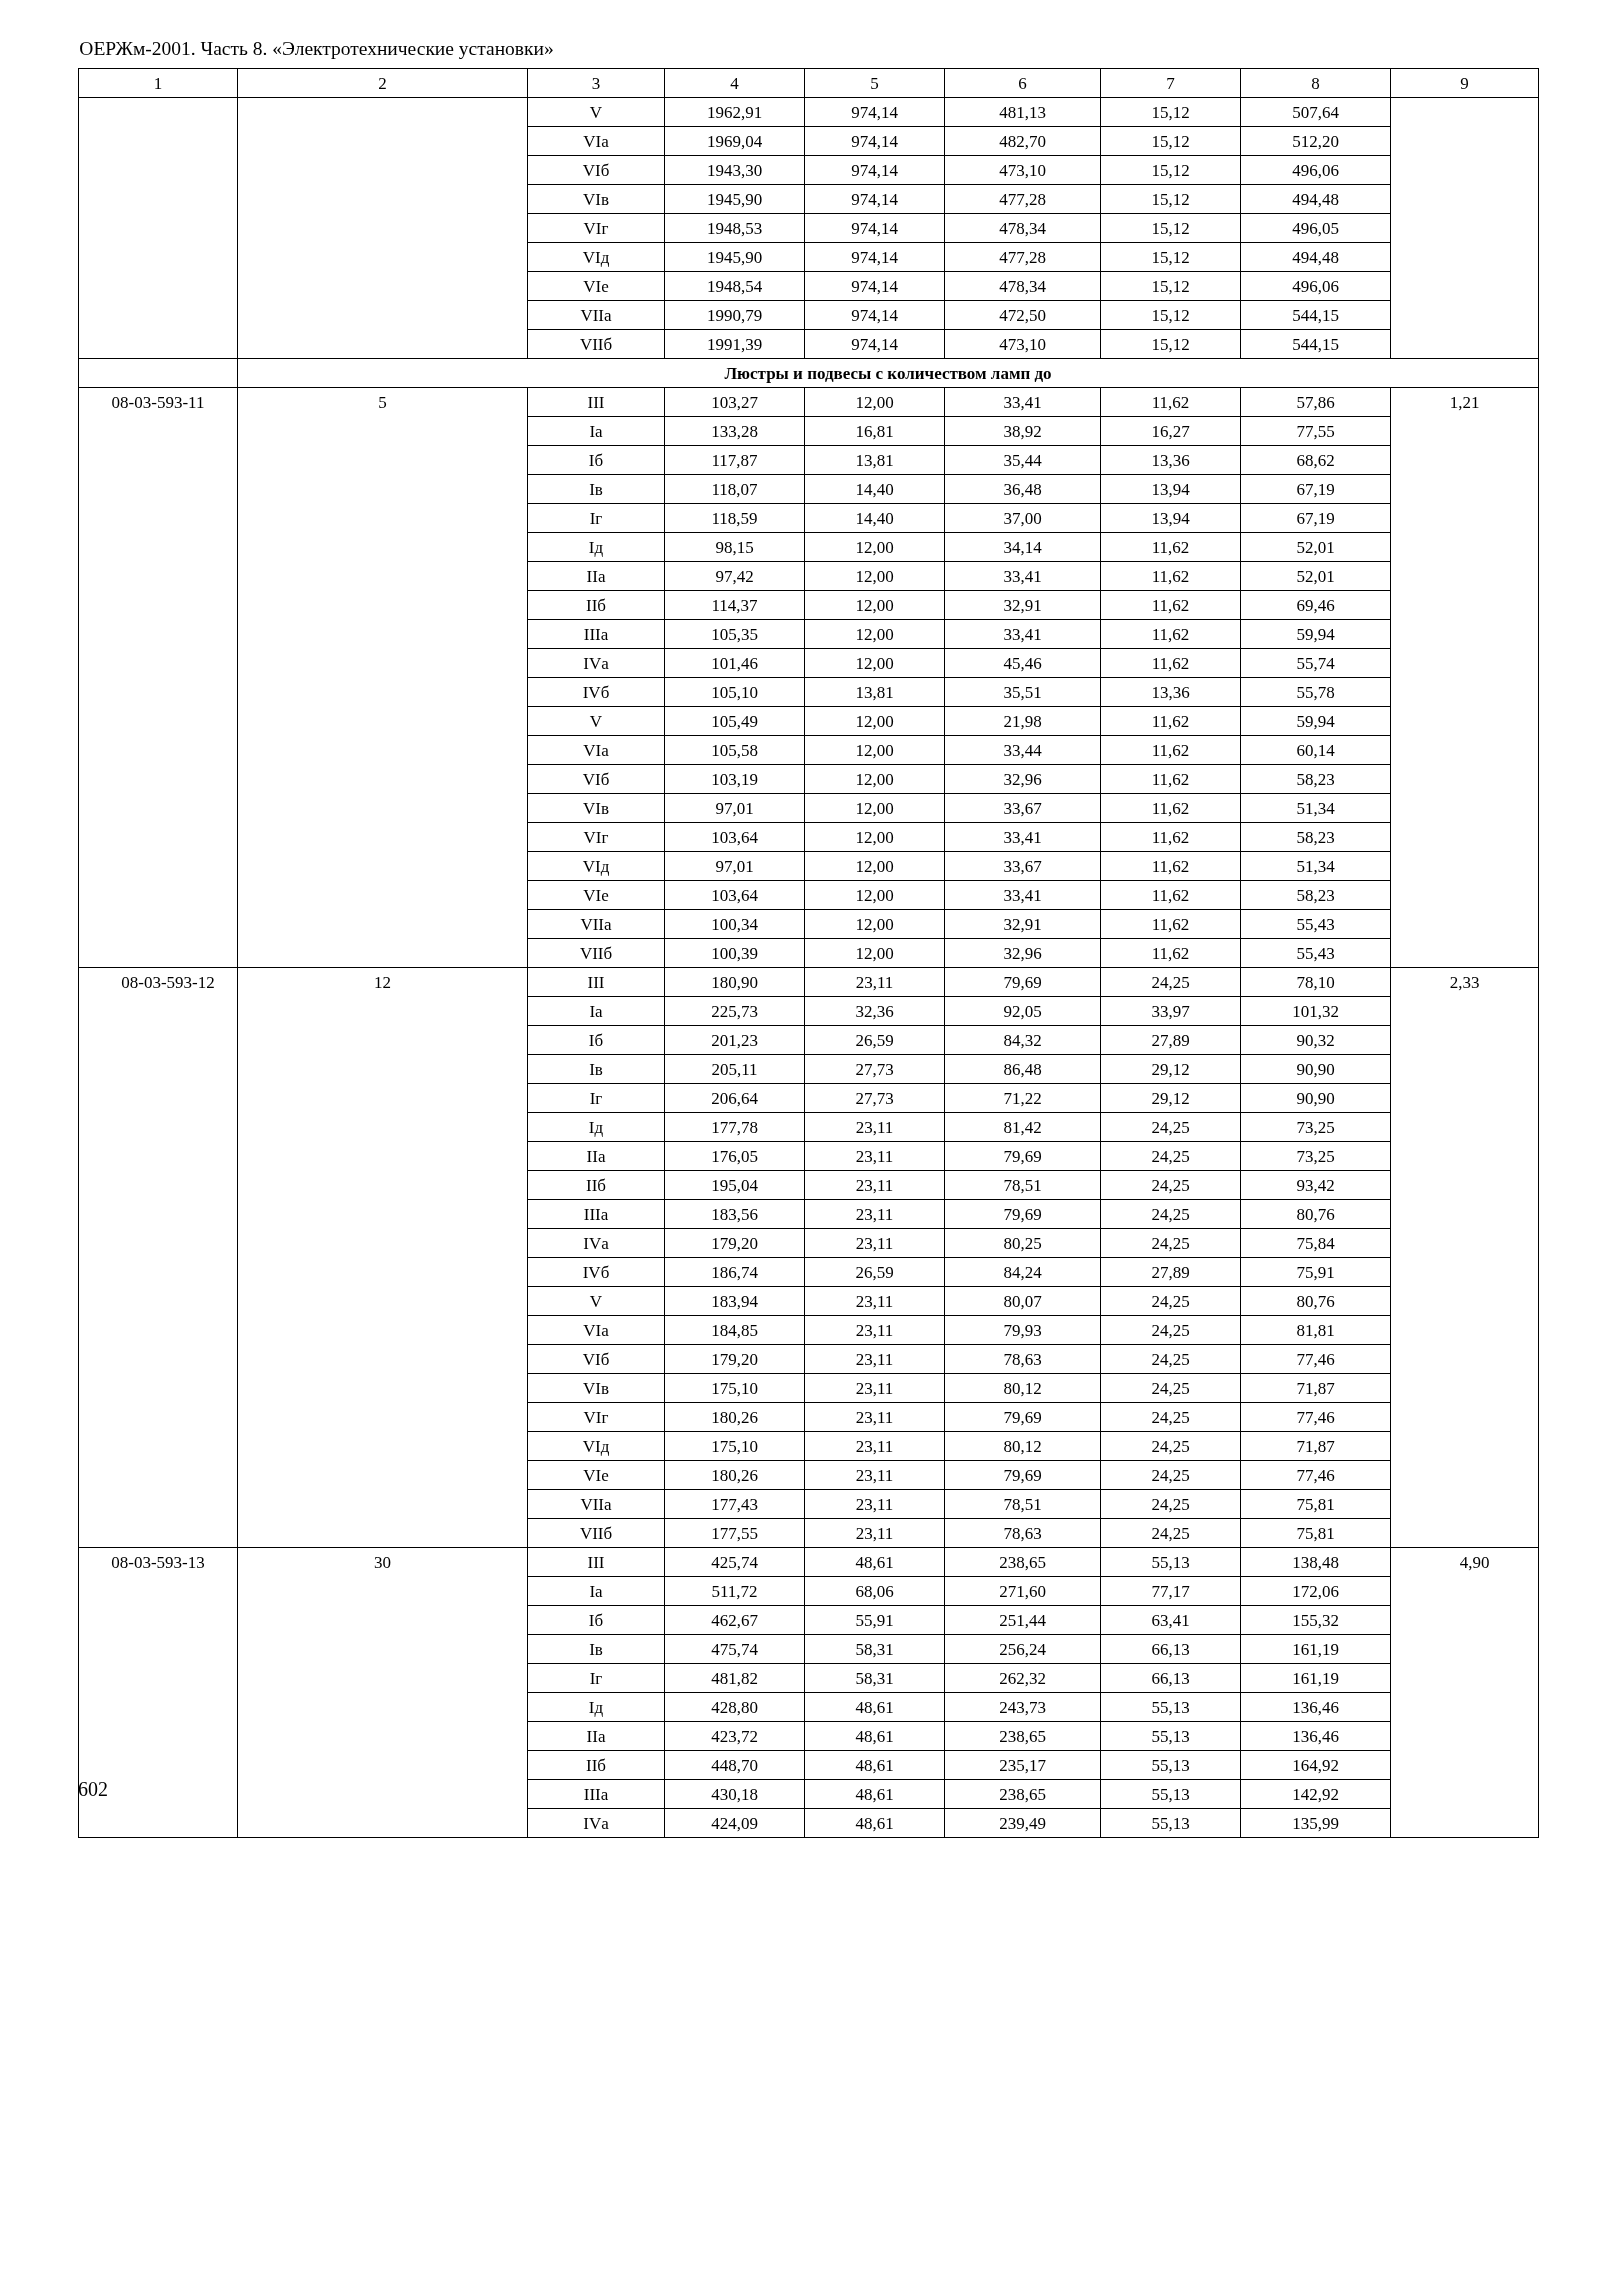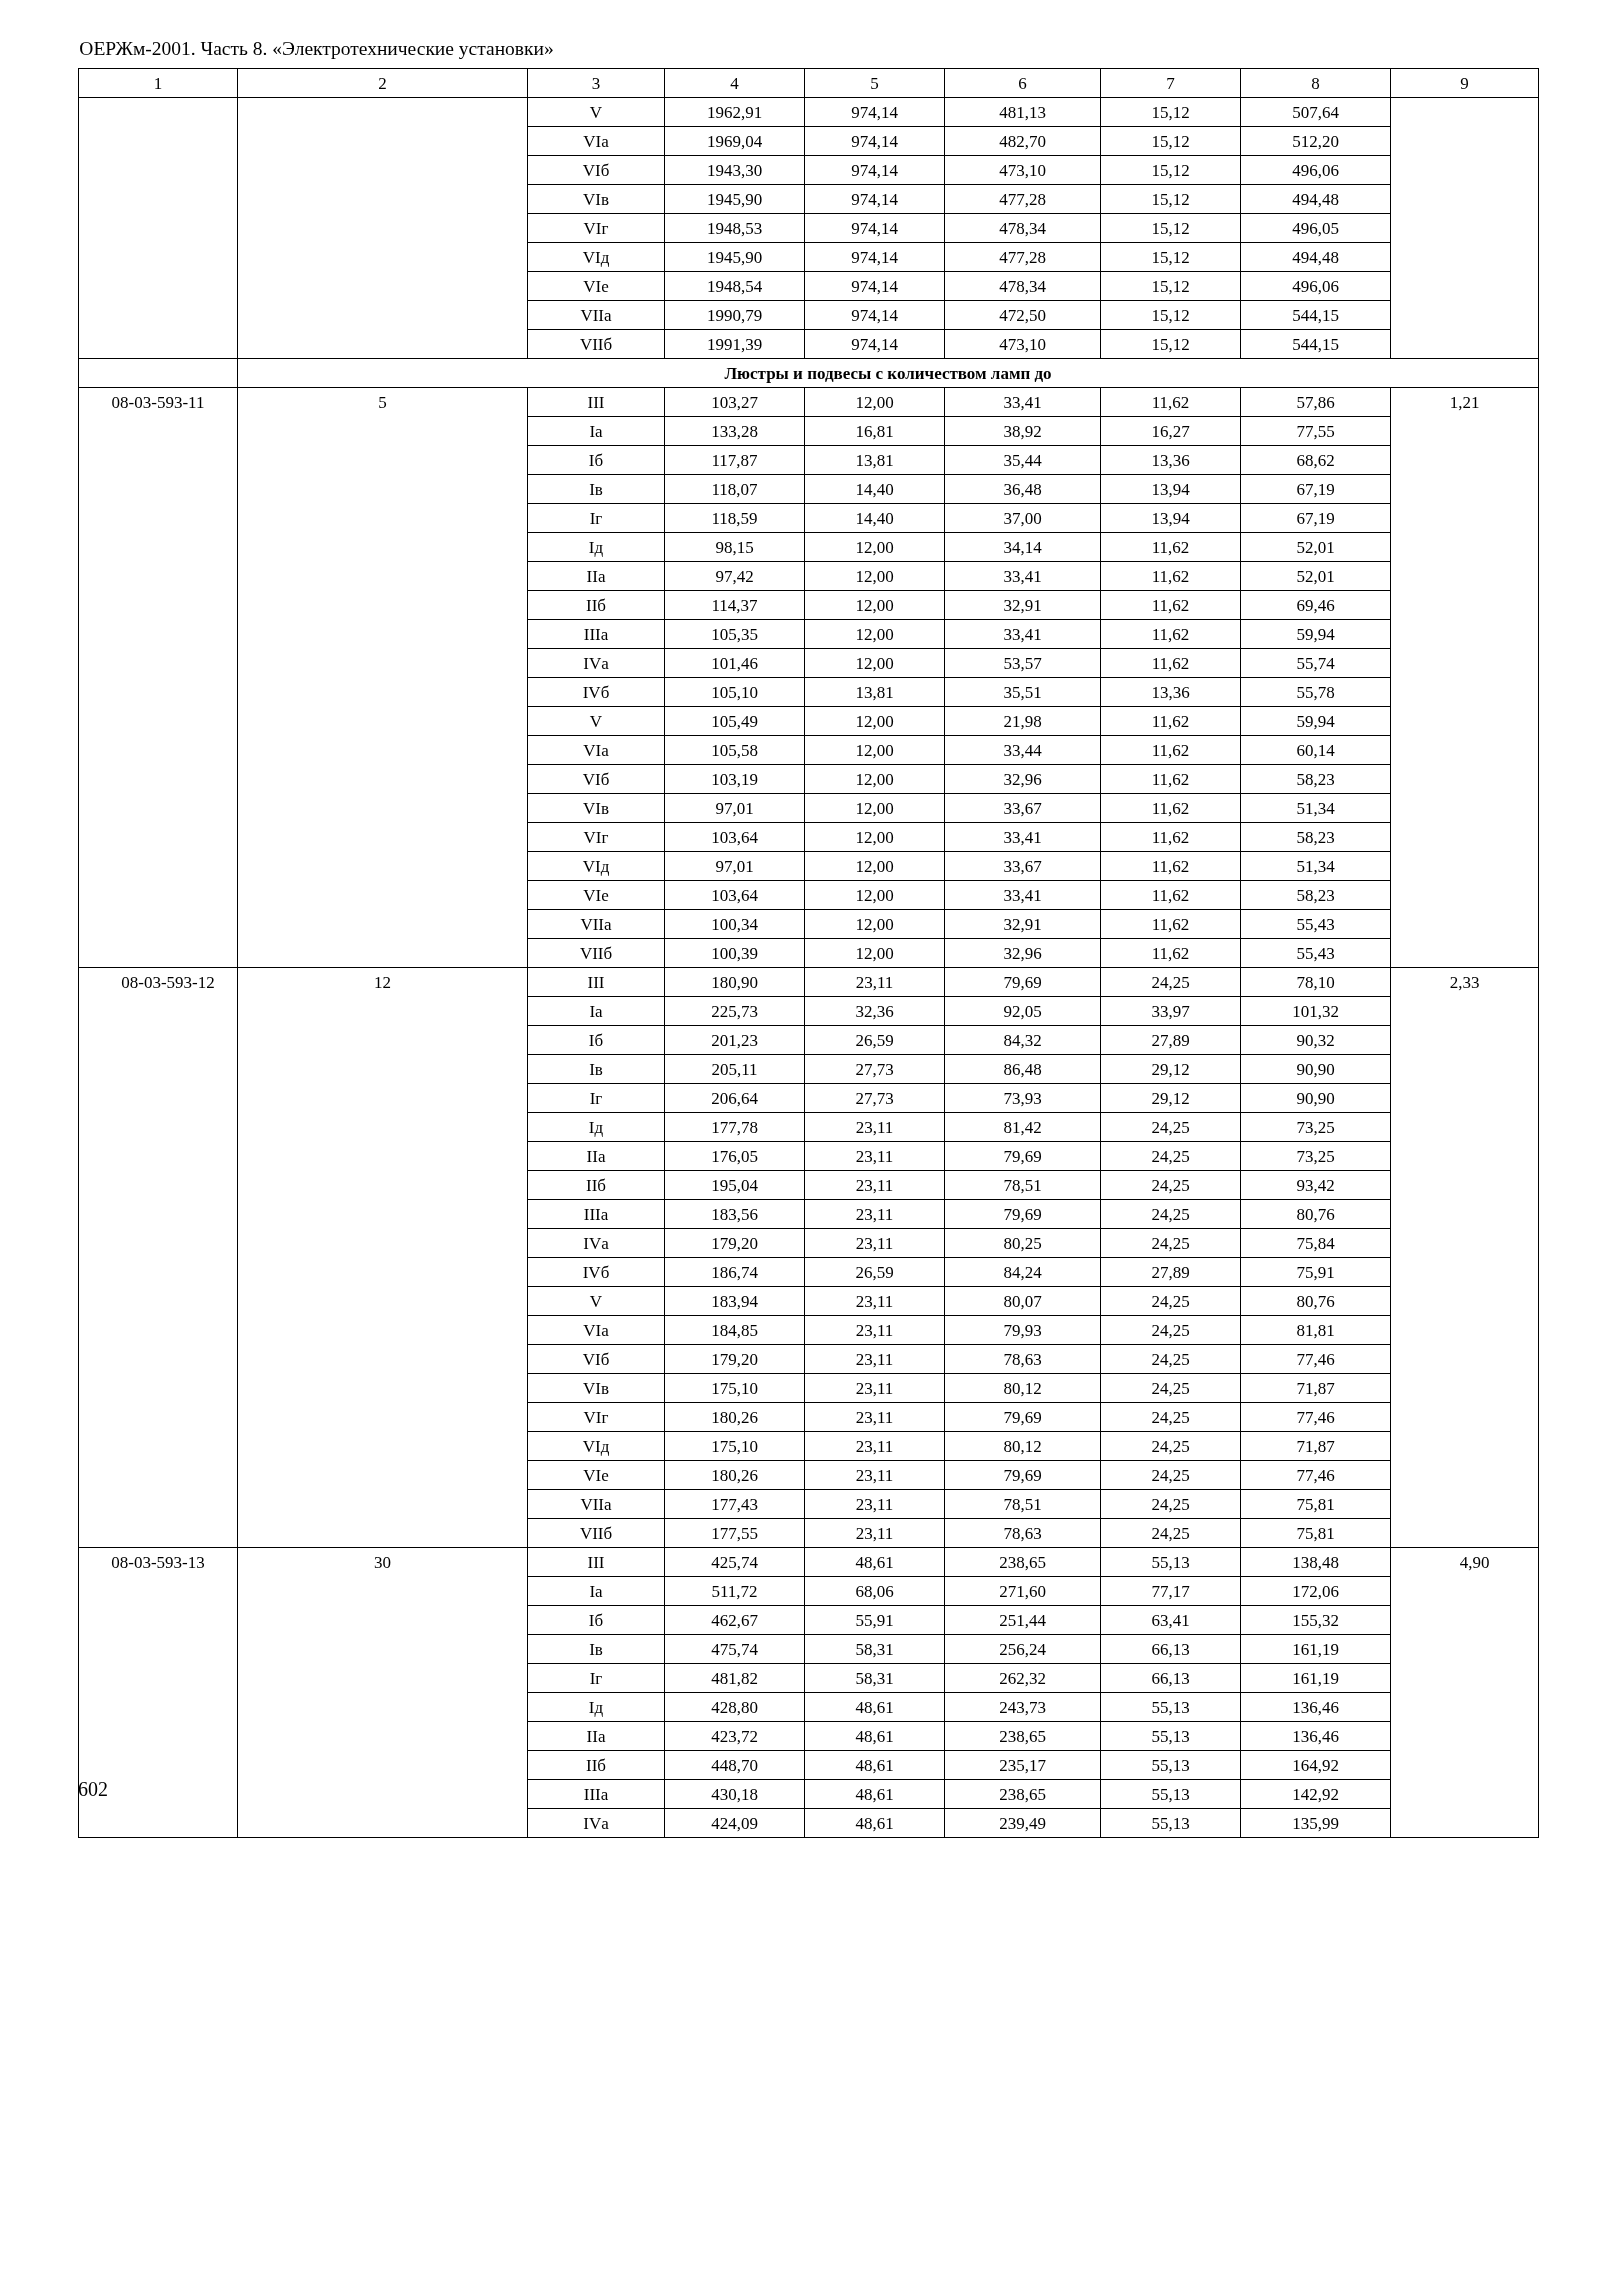--- a/index.html
+++ b/index.html
@@ -260,21 +260,21 @@
           <td>105,35</td>
           <td>12,00</td>
           <td>33,41</td>
           <td>11,62</td>
           <td>59,94</td>
         </tr>
         <tr>
           <td>IVа</td>
           <td>101,46</td>
           <td>12,00</td>
-          <td>53,57</td>
+          <td>45,46</td>
           <td>11,62</td>
           <td>55,74</td>
         </tr>
         <tr>
           <td>IVб</td>
           <td>105,10</td>
           <td>13,81</td>
           <td>35,51</td>
           <td>13,36</td>
           <td>55,78</td>
@@ -383,21 +383,21 @@
           <td>205,11</td>
           <td>27,73</td>
           <td>86,48</td>
           <td>29,12</td>
           <td>90,90</td>
         </tr>
         <tr>
           <td>Iг</td>
           <td>206,64</td>
           <td>27,73</td>
-          <td>73,93</td>
+          <td>71,22</td>
           <td>29,12</td>
           <td>90,90</td>
         </tr>
         <tr>
           <td>Iд</td>
           <td>177,78</td>
           <td>23,11</td>
           <td>81,42</td>
           <td>24,25</td>
           <td>73,25</td>

